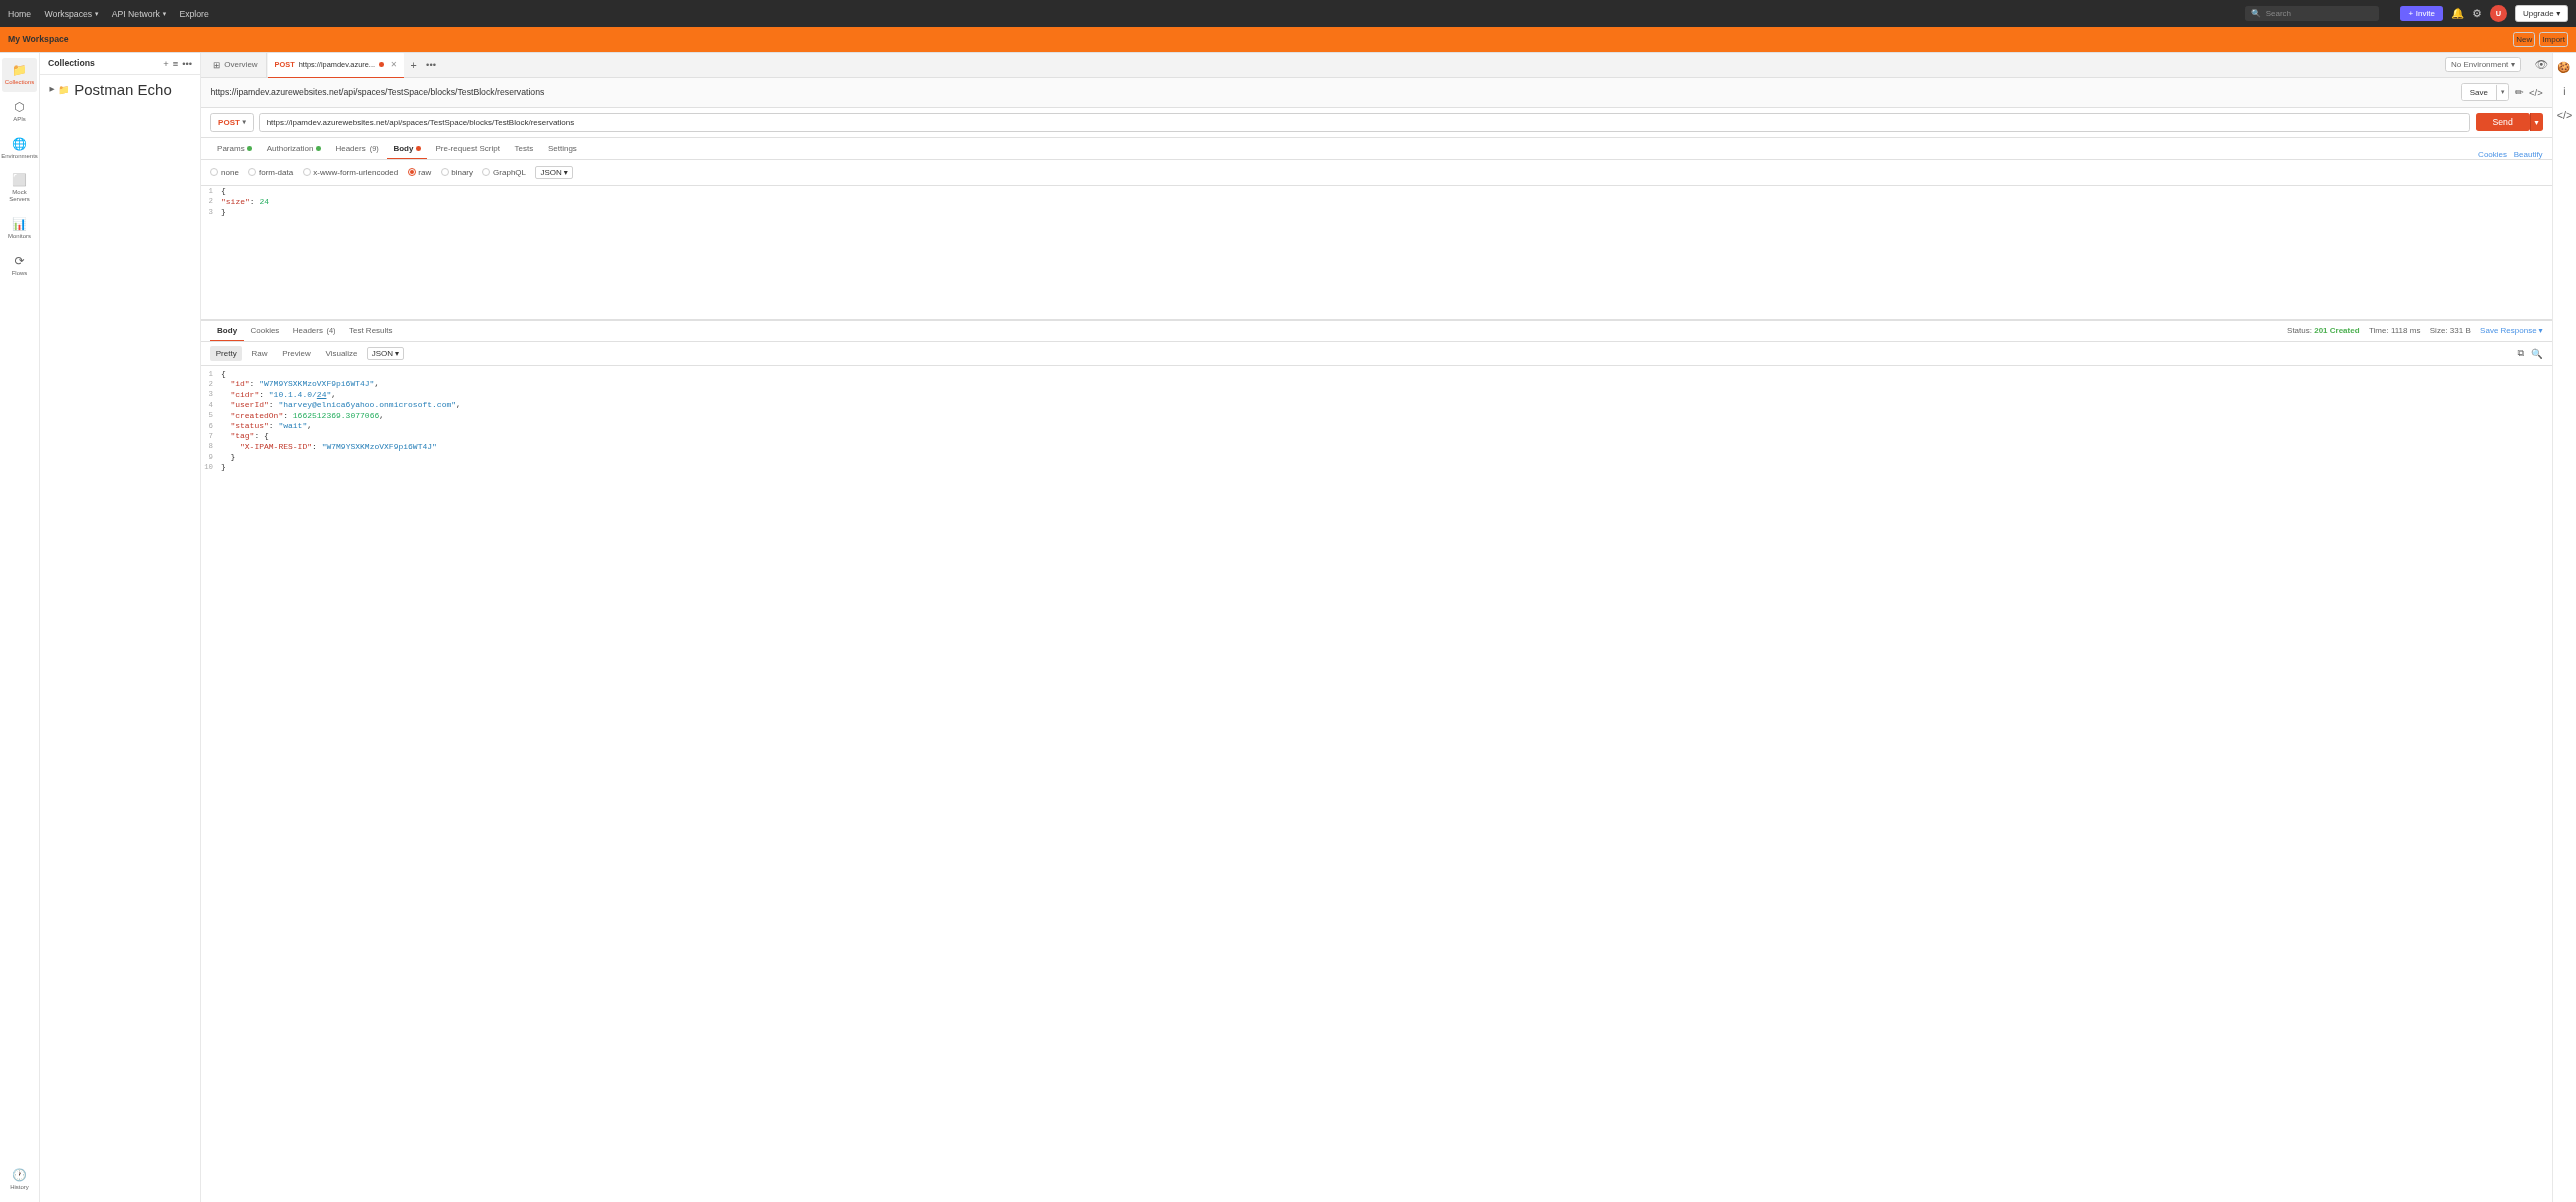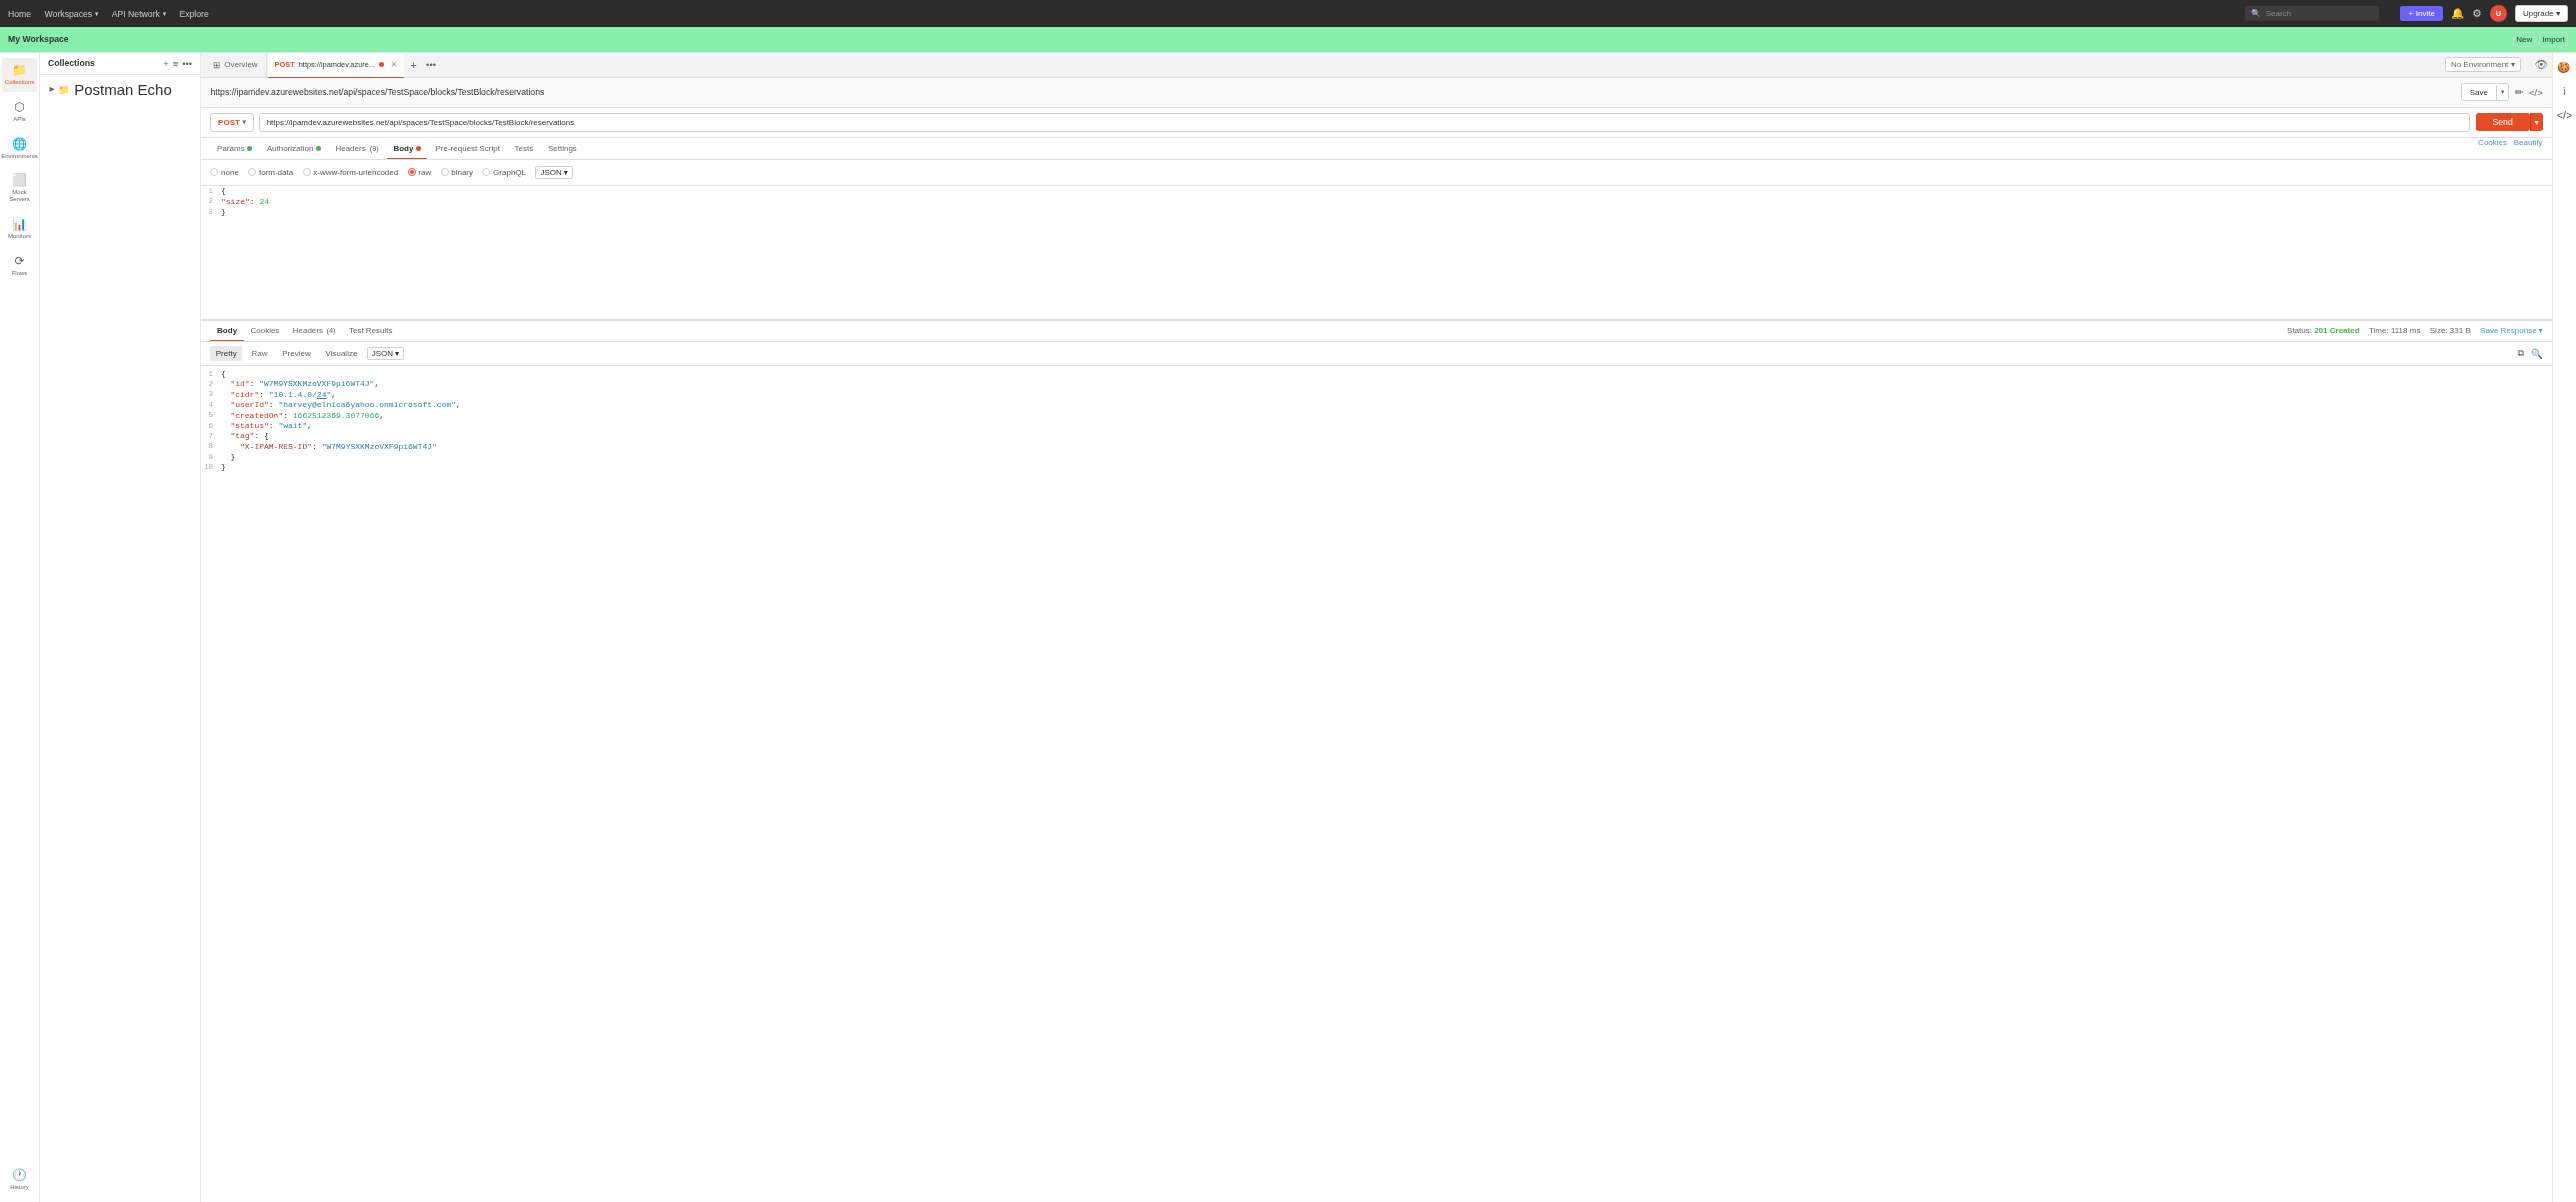--- a/index.html
+++ b/index.html
@@ -13,21 +13,21 @@
     .search-bar { margin-left: auto; display: flex; align-items: center; background: #3c3c3c; border-radius: 2.7px; padding: 2.7px 6.7px; gap: 4px; width: 134px; }
     .search-bar input { background: none; border: none; outline: none; color: #ccc; font-size: 8px; width: 100%; }
     .search-bar input::placeholder { color: #888; }
     .top-nav-right { display: flex; align-items: center; gap: 8px; margin-left: 8px; }
     .invite-btn { background: #6c63ff; color: #fff; border: none; border-radius: 2.7px; padding: 3.4px 8px; font-size: 8px; cursor: pointer; display: flex; align-items: center; gap: 2.7px; }
     .top-nav-icon { color: #ccc; font-size: 10.7px; cursor: pointer; }
     .avatar { width: 17.4px; height: 17.4px; border-radius: 50%; background: #e74c3c; display: flex; align-items: center; justify-content: center; color: #fff; font-size: 7.4px; font-weight: bold; }
     .upgrade-btn { background: #fff; color: #333; border: 0.7px solid #ccc; border-radius: 2.7px; padding: 2.7px 6.7px; font-size: 8px; cursor: pointer; display: flex; align-items: center; gap: 2.7px; }
 
     
-    .workspace-bar { display: flex; align-items: center; background: #86efac; border-bottom: 0.7px solid #e0e0e0; height: 25.5px; padding: 0 8px; gap: 5.4px; flex-shrink: 0; }
+    .workspace-bar { display: flex; align-items: center; background: #f97316; border-bottom: 0.7px solid #e0e0e0; height: 25.5px; padding: 0 8px; gap: 5.4px; flex-shrink: 0; }
     .workspace-name { font-size: 8.7px; font-weight: 600; color: #333; }
     .workspace-actions { display: flex; gap: 4px; margin-left: auto; }
     .ws-btn { background: none; border: 0.7px solid #d0d0d0; border-radius: 2.7px; padding: 2px 2px; font-size: 8px; cursor: pointer; color: #333; }
 
     
     .main-layout { display: flex; flex: 1; overflow: hidden; }
 
     
     .sidebar { width: 40px; background: #fff; border-right: 0.7px solid #e8e8e8; display: flex; flex-direction: column; align-items: center; padding: 5.4px 0; gap: 2.7px; flex-shrink: 0; }
     .sidebar-item { display: flex; flex-direction: column; align-items: center; gap: 2px; padding: 5.4px 2.7px; cursor: pointer; border-radius: 2.7px; width: 35px; color: #666; }
@@ -66,21 +66,21 @@
     .eye-btn { font-size: 10.7px; color: #666; cursor: pointer; }
     .request-url-row { display: flex; align-items: center; padding: 5.4px 9.4px; gap: 5.4px; border-bottom: 0.7px solid #e0e0e0; flex-shrink: 0; }
     .method-selector { display: flex; align-items: center; gap: 2.7px; padding: 4px 6.7px; border: 0.7px solid #d0d0d0; border-radius: 2.7px; cursor: pointer; font-size: 8px; font-weight: 600; color: #e44d26; background: #fff; }
     .method-selector .chevron { color: #666; font-size: 6.7px; }
     .url-input { flex: 1; border: 0.7px solid #d0d0d0; border-radius: 2.7px; padding: 4px 6.7px; font-size: 8px; color: #333; outline: none; }
     .send-btn { background: #e44d26; color: #fff; border: none; border-radius: 2.7px; padding: 4px 0; font-size: 8.7px; font-weight: 500; cursor: pointer; width: 54px; }
     .send-btn-arrow { background: #e44d26; color: #fff; border: none; border-left: 0.7px solid #c43e1e; border-radius: 0 2.7px 2.7px 0; padding: 4px 4px; font-size: 8px; cursor: pointer; }
     .send-group { display: flex; }
 
     
-    .request-tabs { display: flex; align-items: flex-start; padding: 0 9.4px; border-bottom: 0.7px solid #e0e0e0; flex-shrink: 0; gap: 1.3px; }
+    .request-tabs { display: flex; align-items: flex-end; padding: 0 9.4px; border-bottom: 0.7px solid #e0e0e0; flex-shrink: 0; gap: 1.3px; }
     .req-tab { padding: 5.4px 6.7px; font-size: 8px; color: #666; cursor: pointer; border-bottom: 1.3px solid transparent; display: flex; align-items: center; gap: 2.7px; }
     .req-tab.active { color: #333; border-bottom: 1.3px solid #e44d26; font-weight: 600; }
     .req-tab-dot { width: 4.7px; height: 4.7px; border-radius: 50%; }
     .req-tab-dot.green { background: #4caf50; }
     .req-tab-dot.orange { background: #e44d26; }
     .req-tab-right { margin-left: auto; display: flex; gap: 6.7px; }
     .req-tab-link { color: #4c94e6; font-size: 8px; cursor: pointer; }
 
     
     .body-type-row { display: flex; align-items: center; padding: 5.4px 9.4px; border-bottom: 0.7px solid #e0e0e0; gap: 9.4px; flex-shrink: 0; }

